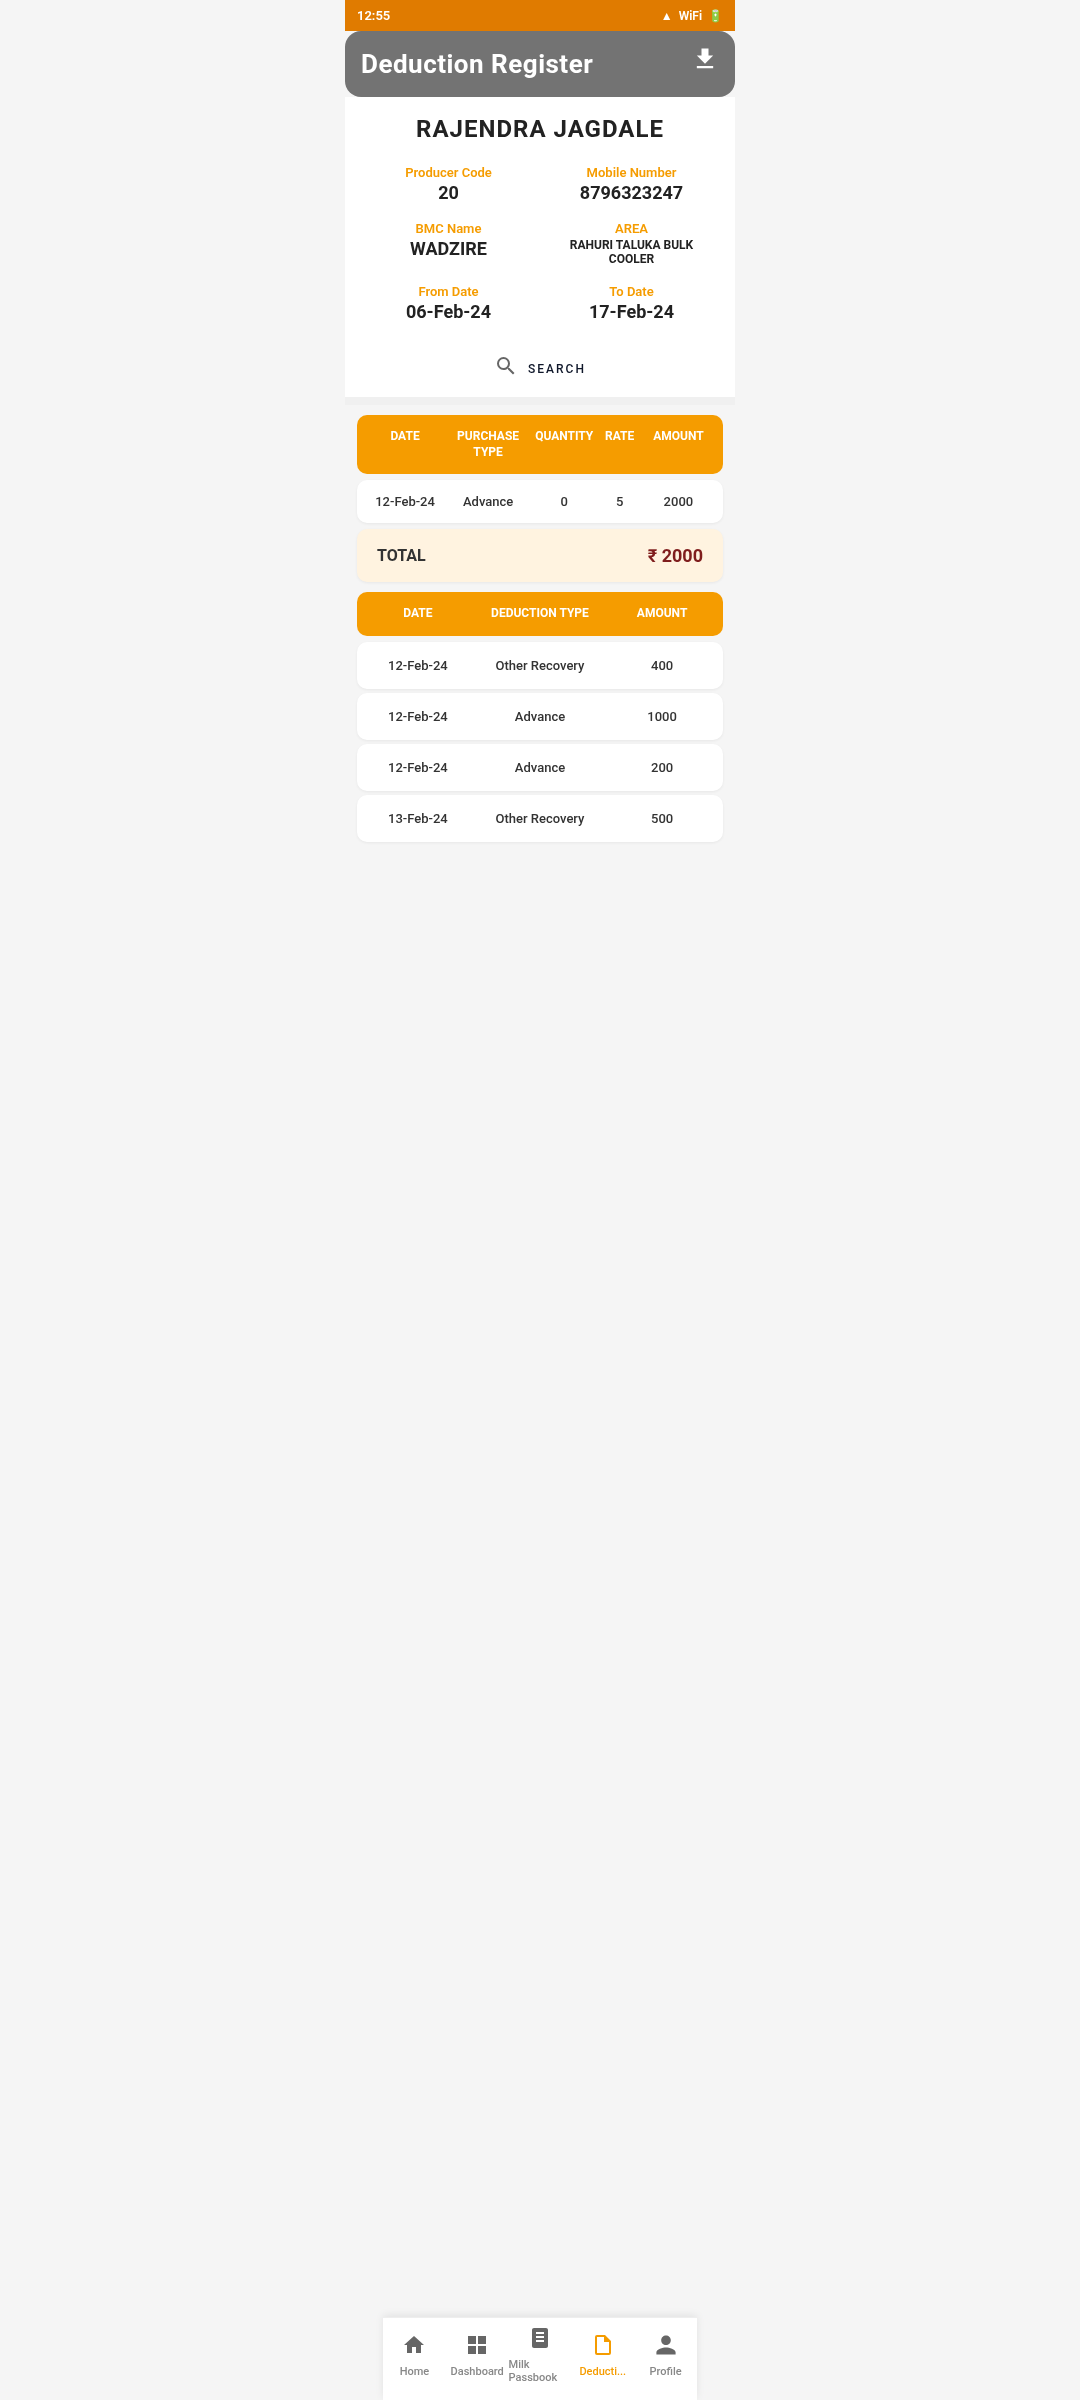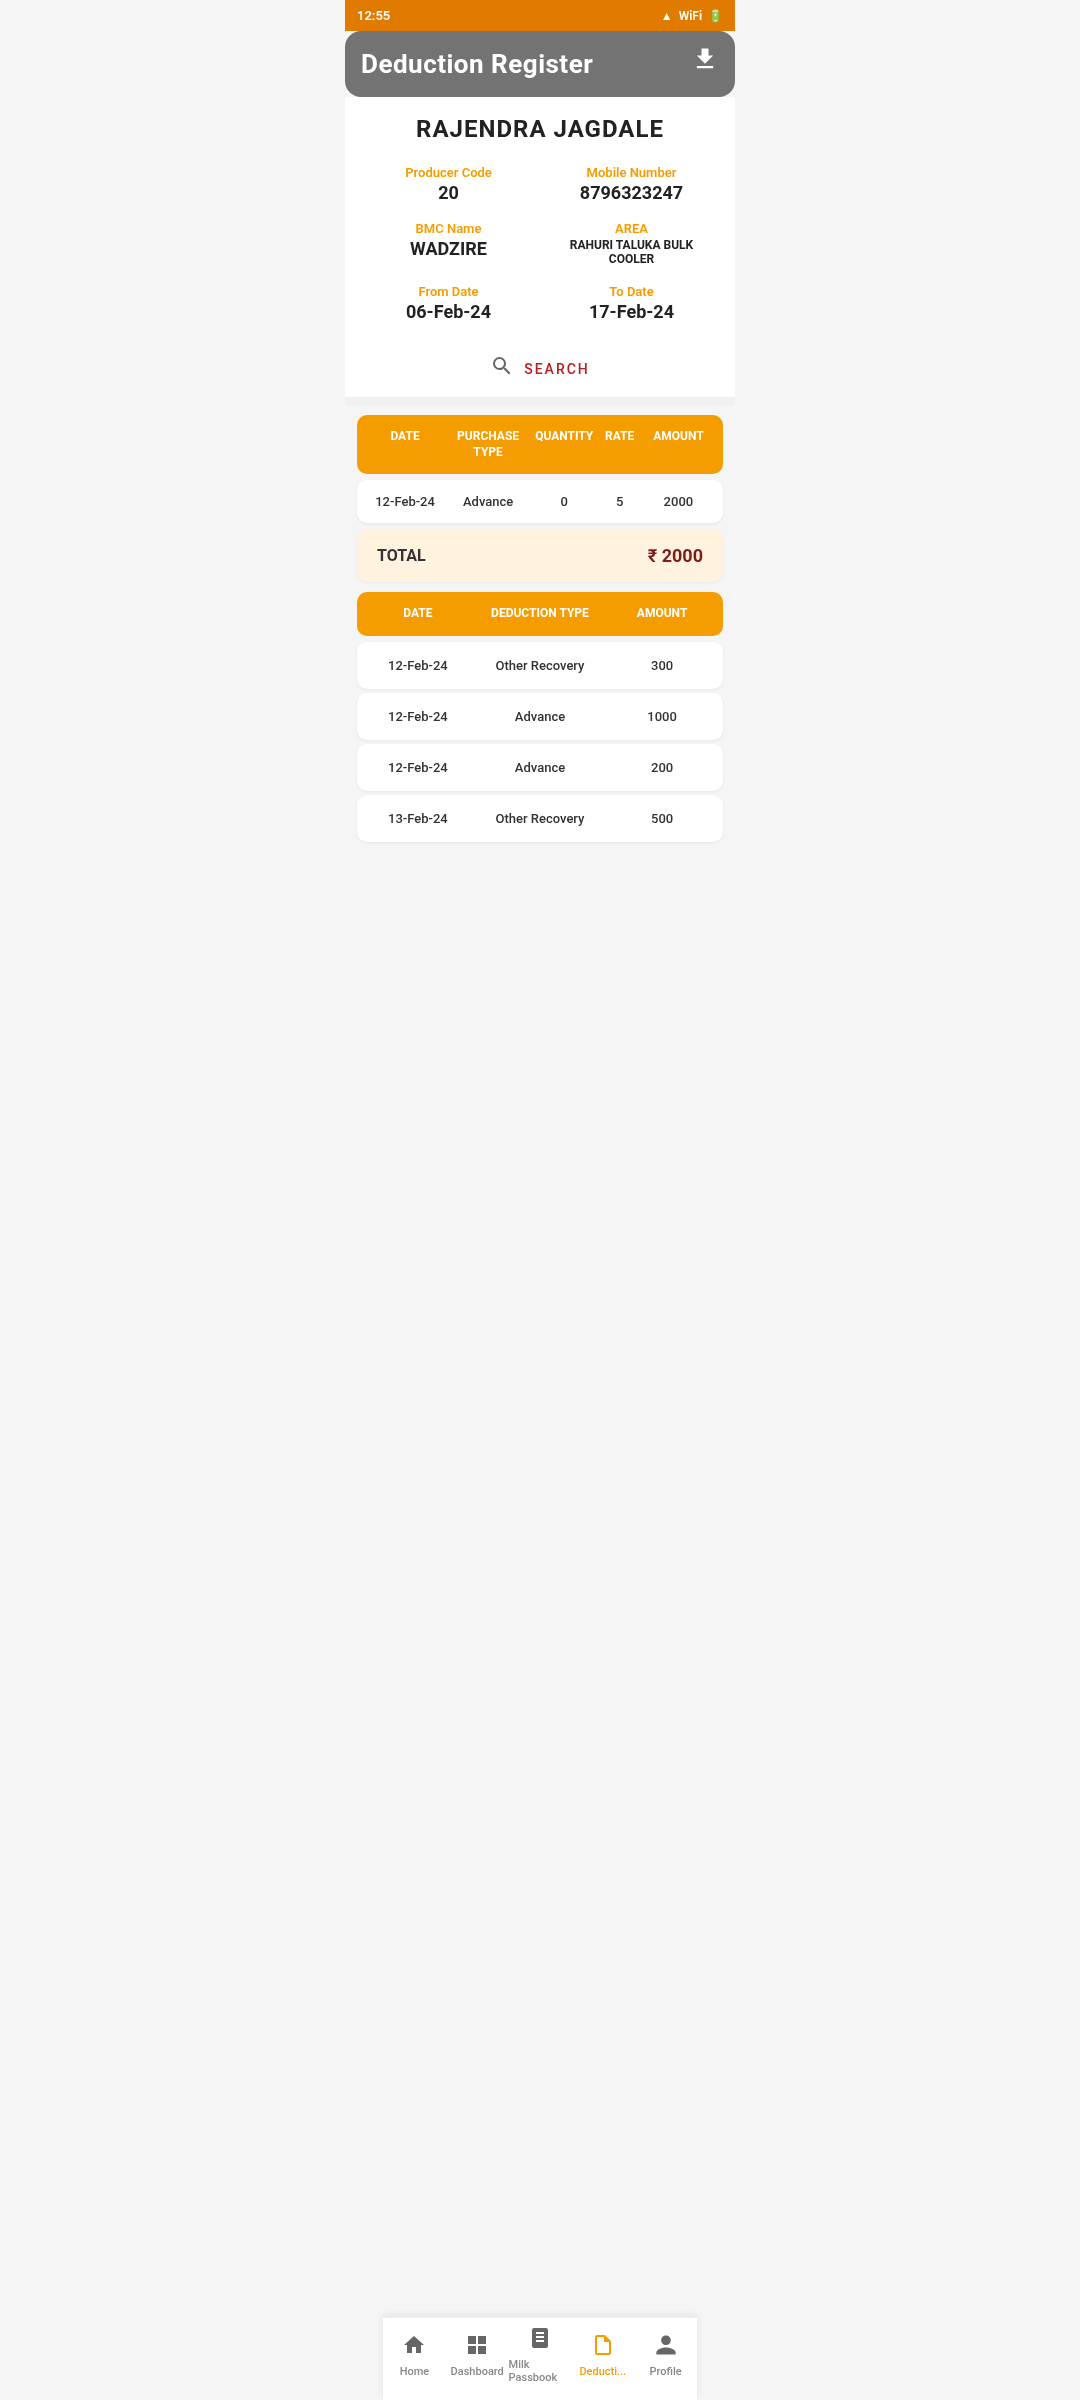--- a/index.html
+++ b/index.html
@@ -93,22 +93,22 @@
       display: flex;
       align-items: center;
       justify-content: center;
       gap: 10px;
     }
     .search-icon-wrap {
       font-size: 22px;
       color: #666;
     }
     .search-text {
-      font-size: 14px;
-      color: #b91c1c;
+      font-size: 12px;
+      color: #0f172a;
       letter-spacing: 2px;
       font-weight: 500;
     }
 
     
     .table-header {
       background: #f59c00;
       border-radius: 10px;
       margin: 10px 12px 6px 12px;
       padding: 14px 10px;
@@ -330,21 +330,21 @@
 
   <div class="deduction-header">
     <div class="table-header-cell">DATE</div>
     <div class="table-header-cell">DEDUCTION TYPE</div>
     <div class="table-header-cell">AMOUNT</div>
   </div>
 
   <div class="deduction-row">
     <div class="table-row-cell">12-Feb-24</div>
     <div class="table-row-cell">Other Recovery</div>
-    <div class="table-row-cell">300</div>
+    <div class="table-row-cell">400</div>
   </div>
 
   <div class="deduction-row">
     <div class="table-row-cell">12-Feb-24</div>
     <div class="table-row-cell">Advance</div>
     <div class="table-row-cell">1000</div>
   </div>
 
   <div class="deduction-row">
     <div class="table-row-cell">12-Feb-24</div>

